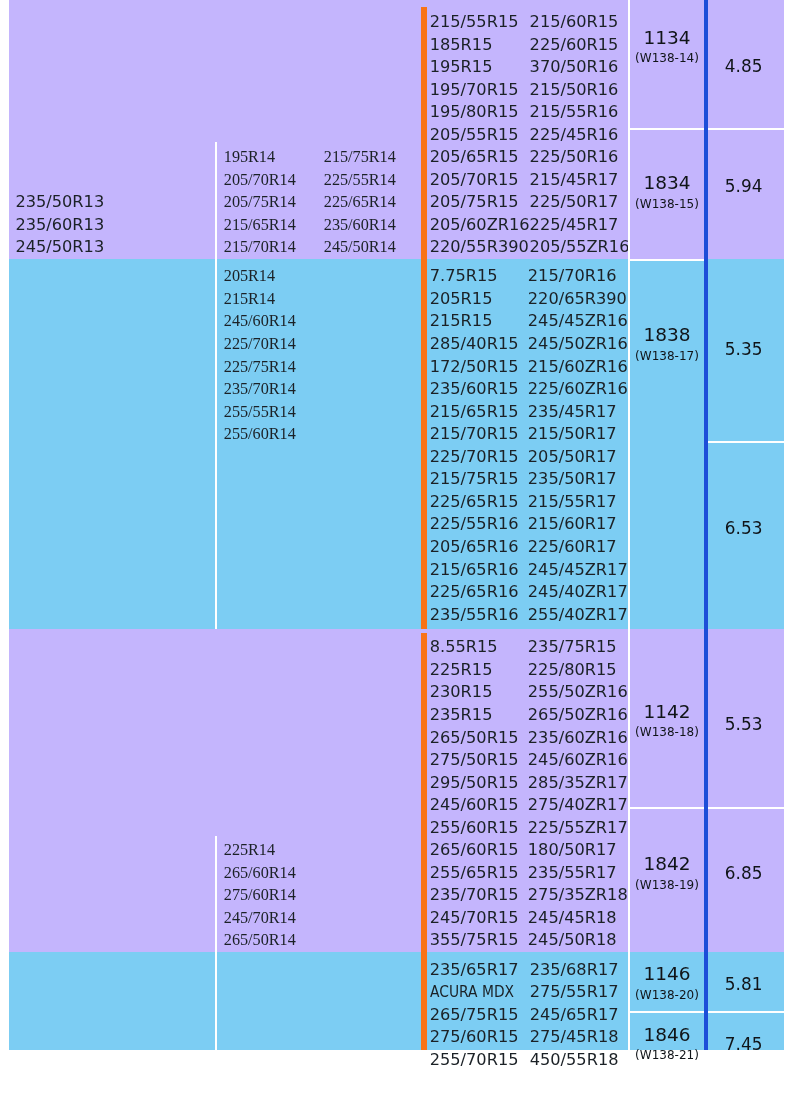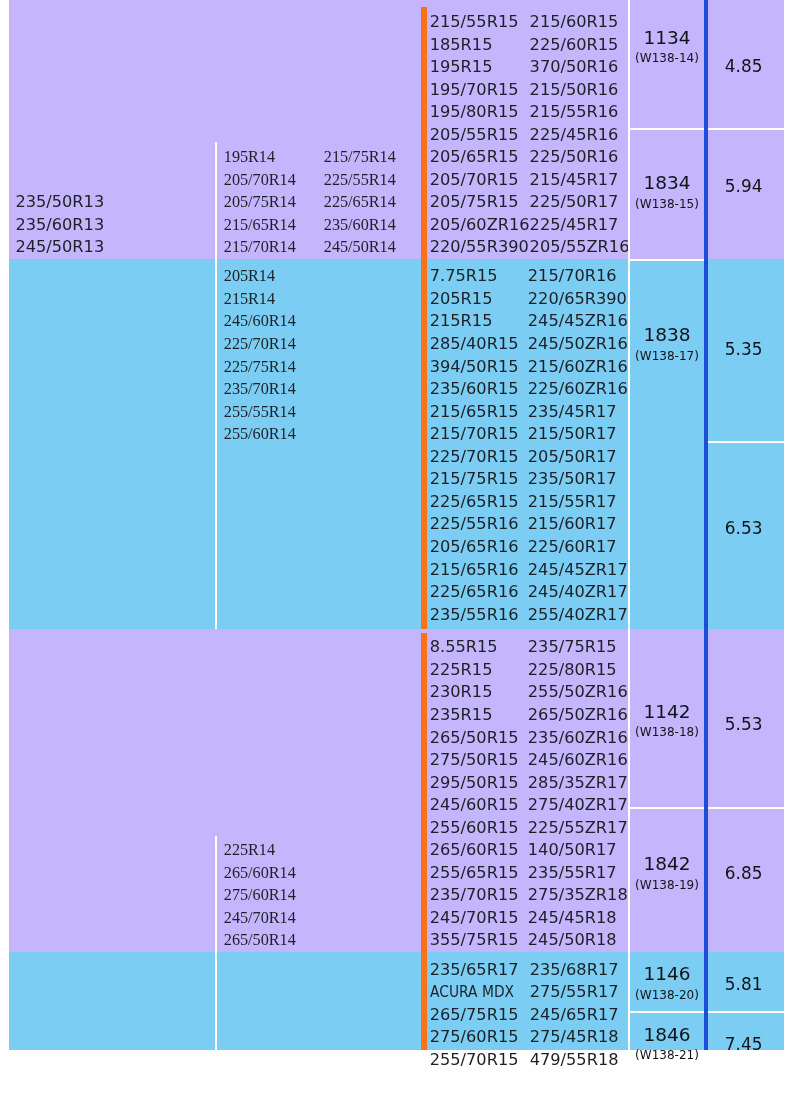--- a/index.html
+++ b/index.html
@@ -135,21 +135,21 @@
 </div>
 </div>
 </div>
 <div class="cell col3">
 <div class="sizes twocol">
 <div class="subA3">
 <span class="line">7.75R15</span>
 <span class="line">205R15</span>
 <span class="line">215R15</span>
 <span class="line">285/40R15</span>
-<span class="line">394/50R15</span>
+<span class="line">172/50R15</span>
 <span class="line">235/60R15</span>
 <span class="line">215/65R15</span>
 <span class="line">215/70R15</span>
 <span class="line">225/70R15</span>
 <span class="line">215/75R15</span>
 <span class="line">225/65R15</span>
 <span class="line">225/55R16</span>
 <span class="line">205/65R16</span>
 <span class="line">215/65R16</span>
 <span class="line">225/65R16</span>
@@ -229,21 +229,21 @@
 <div class="subB3">
 <span class="line">235/75R15</span>
 <span class="line">225/80R15</span>
 <span class="line">255/50ZR16</span>
 <span class="line">265/50ZR16</span>
 <span class="line">235/60ZR16</span>
 <span class="line">245/60ZR16</span>
 <span class="line">285/35ZR17</span>
 <span class="line">275/40ZR17</span>
 <span class="line">225/55ZR17</span>
-<span class="line">140/50R17</span>
+<span class="line">180/50R17</span>
 <span class="line">235/55R17</span>
 <span class="line">275/35ZR18</span>
 <span class="line">245/45R18</span>
 <span class="line">245/50R18</span>
 </div>
 </div>
 </div>
 <div class="cell col4">
 <div class="modelbox" style="height:177.5px">
           <div class="mcinner" style="transform:translateY(1.4px)">
@@ -279,21 +279,21 @@
 <span class="line cond">ACURA MDX</span>
 <span class="line">265/75R15</span>
 <span class="line">275/60R15</span>
 <span class="line">255/70R15</span>
 </div>
 <div class="subB3">
 <span class="line">235/68R17</span>
 <span class="line">275/55R17</span>
 <span class="line">245/65R17</span>
 <span class="line">275/45R18</span>
-<span class="line">479/55R18</span>
+<span class="line">450/55R18</span>
 </div>
 </div>
 </div>
 <div class="cell col4">
 <div class="modelbox" style="height:58.89999999999998px">
           <div class="mcinner" style="transform:translateY(-0.2px)">
 <div class="model">1146</div>
 <div class="code">(W138-20)</div>
 </div>
         </div>

